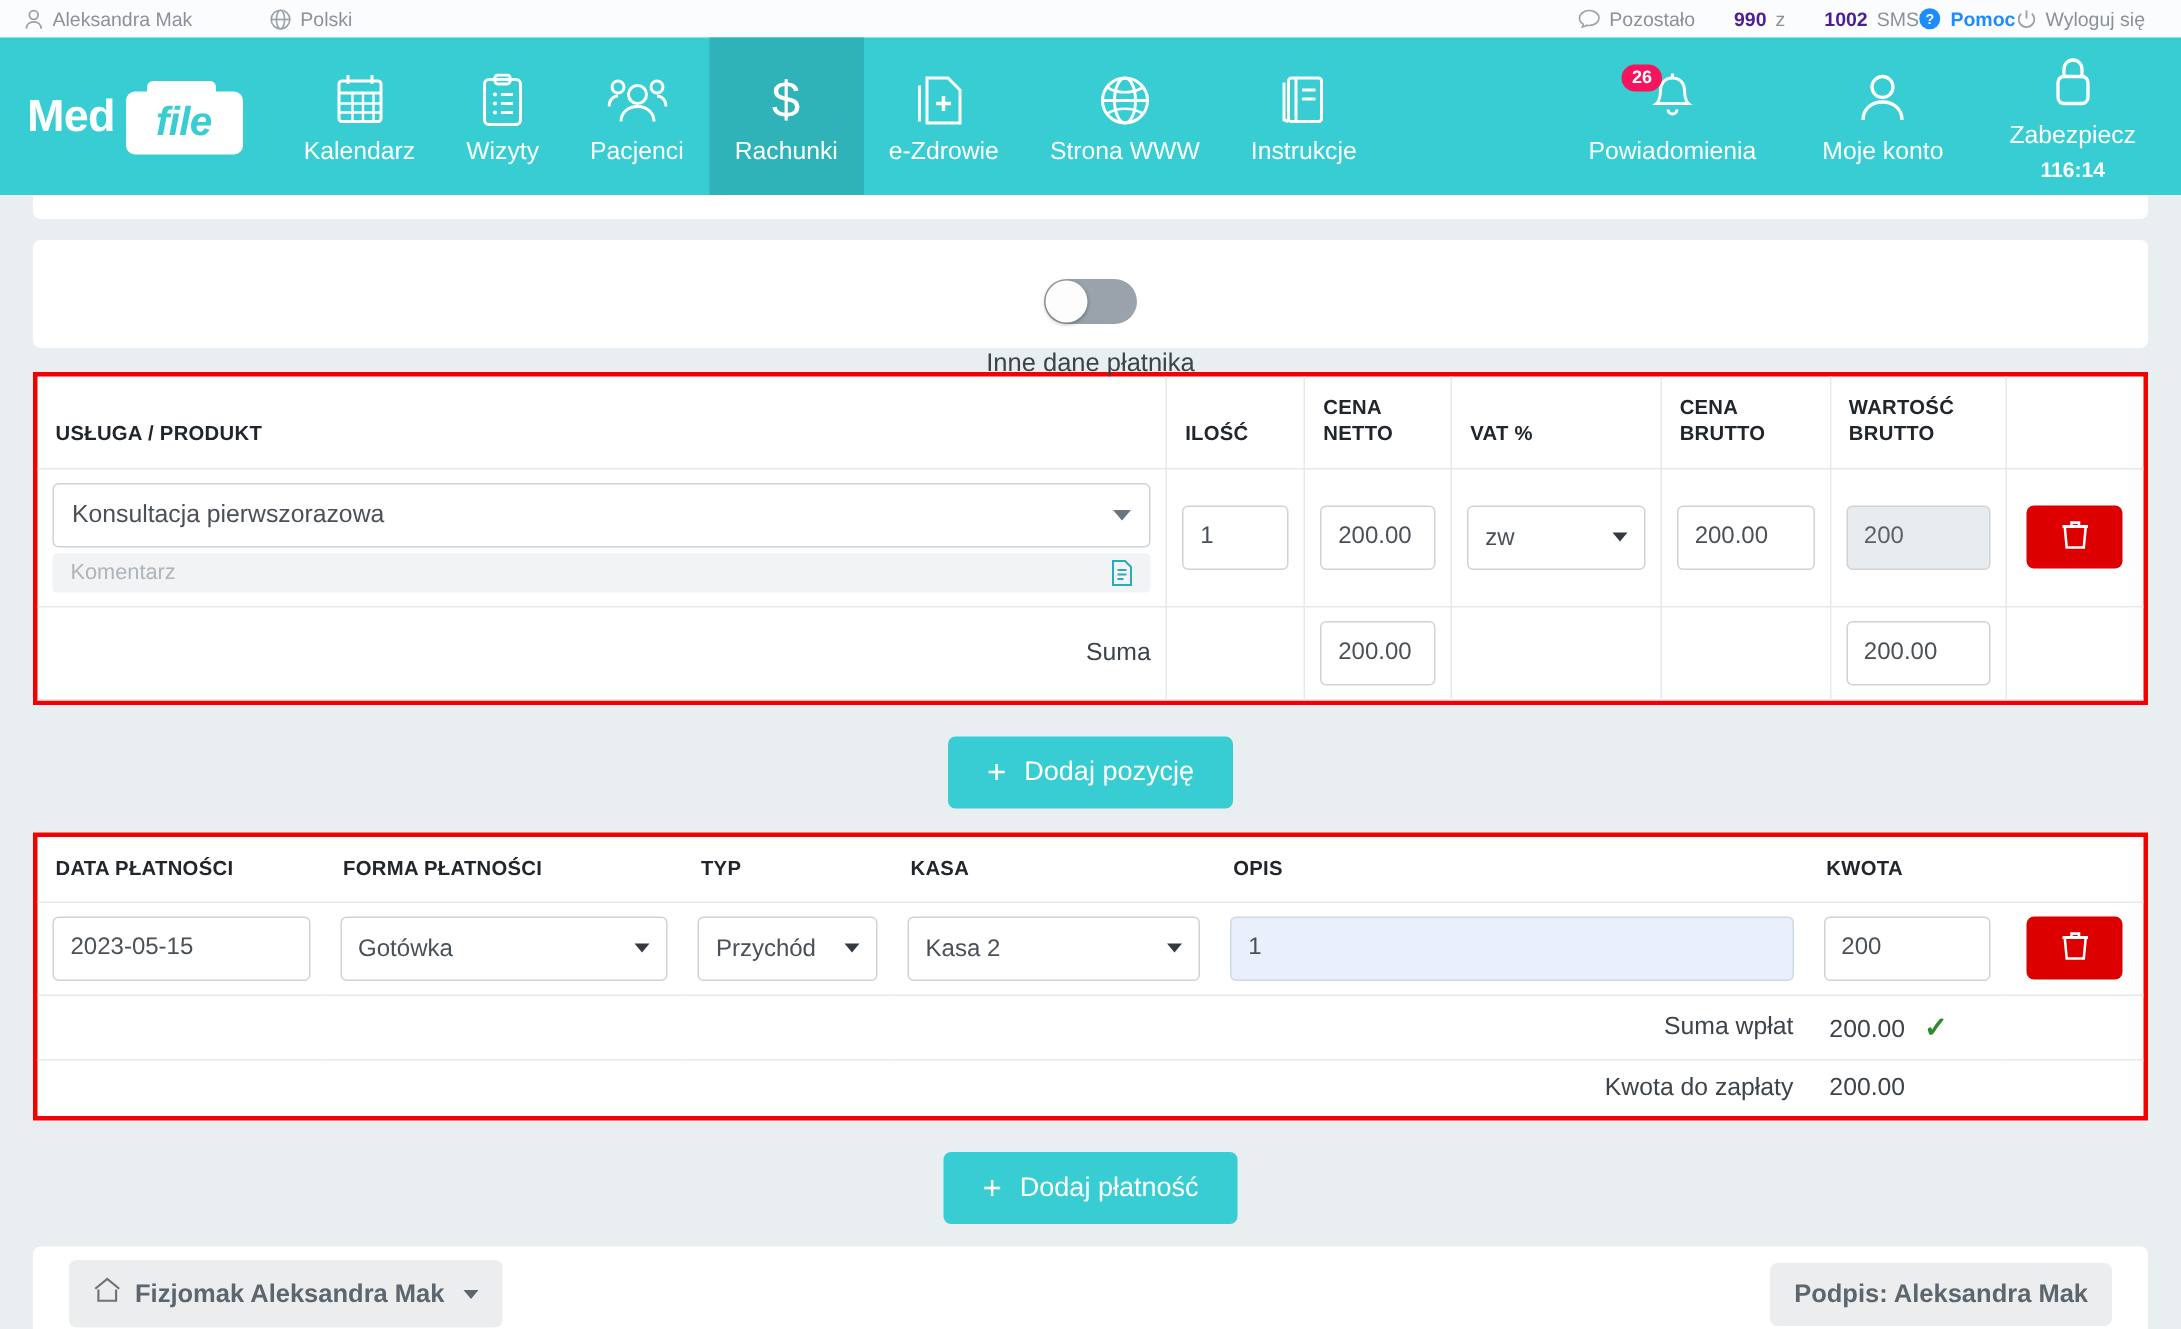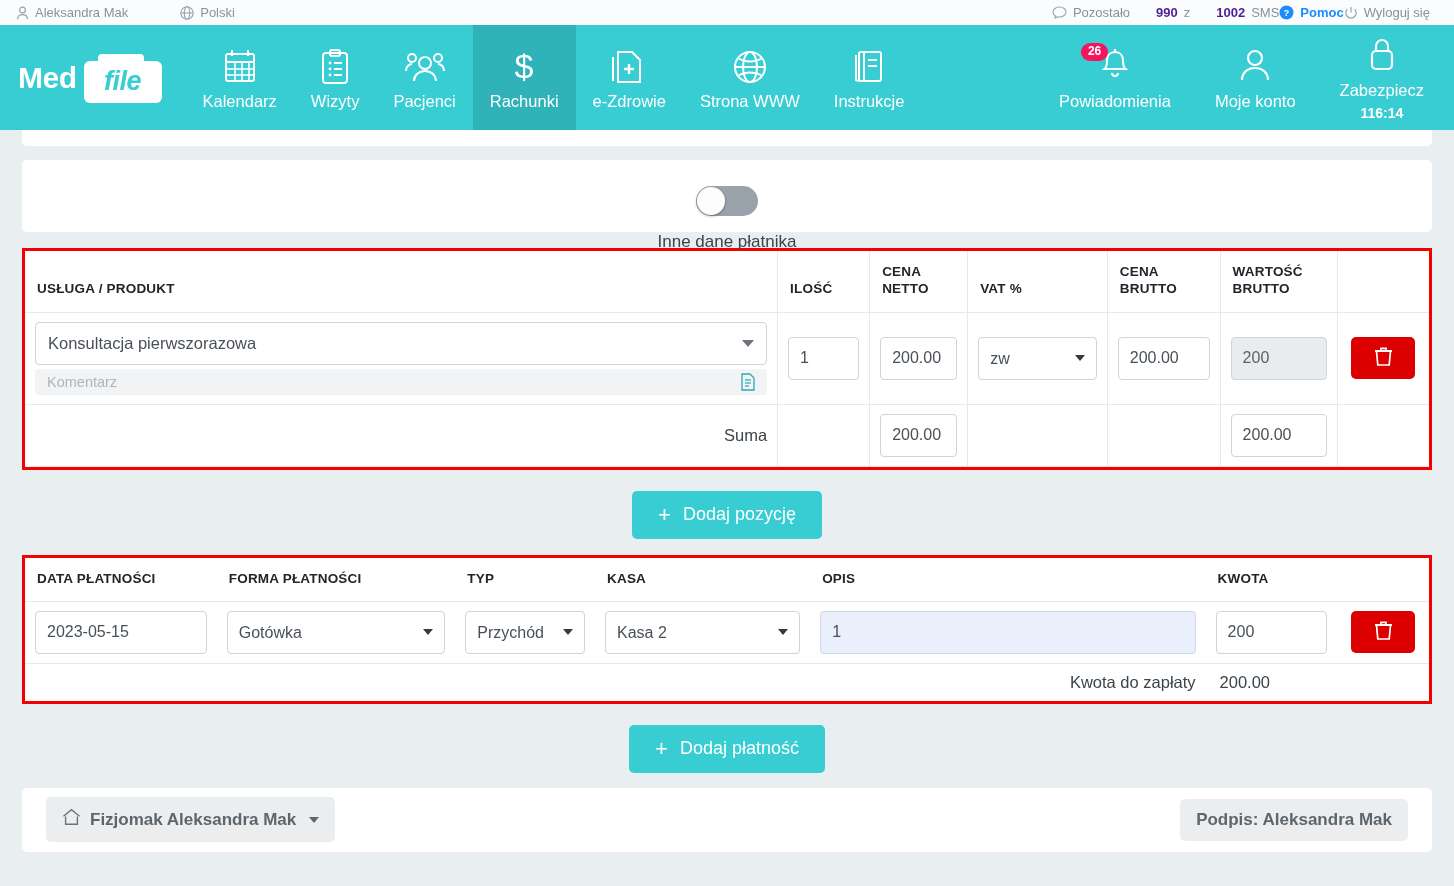--- a/index.html
+++ b/index.html
@@ -589,20 +589,27 @@
                       <path d="M2.5 5h14l-1.3 14H3.8z" fill="none" stroke="#fff" stroke-width="1.7"></path>
                       <line x1="1" y1="5" x2="18" y2="5" stroke="#fff" stroke-width="1.9"></line>
                       <path d="M7 5V2.4h5V5" fill="none" stroke="#fff" stroke-width="1.7"></path>
                     </svg>
                 </span>
               </button>
             </div>
           </td>
         </tr>
         <tr class="sum-row">
+          <td class="sum-lbl" colspan="5" style="border-right:none">Suma wpłat</td>
+          <td class="sum-val" colspan="2" style="border-right:none">
+            <span>200.00</span>
+            <span class="check">✓</span>
+          </td>
+        </tr>
+        <tr class="sum-row">
           <td class="sum-lbl" colspan="5" style="border-right:none;border-bottom:none">Kwota do zapłaty</td>
           <td class="sum-val" colspan="2" style="border-right:none;border-bottom:none">200.00</td>
         </tr>
       </tbody>
     </table>
   </div>
 
   <div class="btn-add-wrap">
     <button class="btn-add">
       <span class="plus">+</span>

